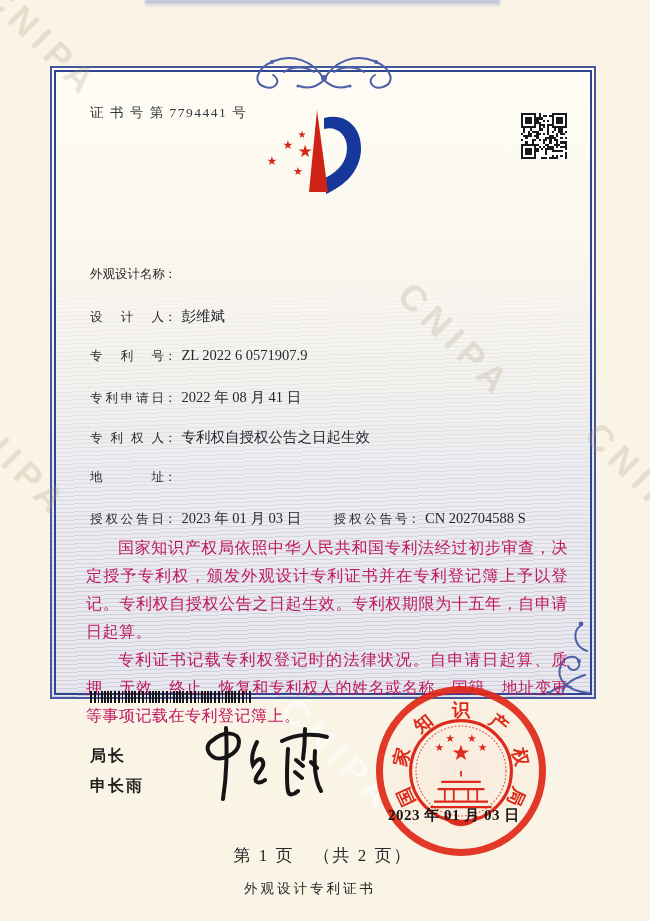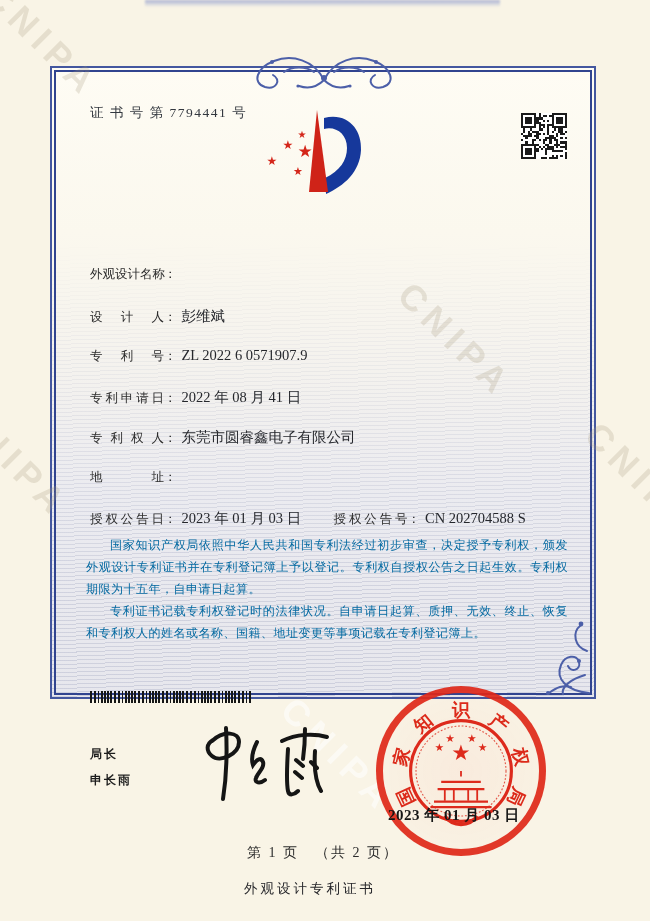--- a/index.html
+++ b/index.html
@@ -40,35 +40,35 @@
   .qr{left:469px;top:45px;width:46px;height:46px;background:#fff;}
   .title{left:0;top:130px;width:100%;text-align:center;font-size:30px;font-weight:700;
     letter-spacing:6px;color:#171717;}
   .fields{left:38px;top:198px;width:486px;}
   .frow{display:flex;align-items:baseline;height:20px;margin-bottom:20.5px;}
   .jlabel{display:flex;justify-content:space-between;width:74px;font-size:12.5px;color:#2c2c2c;}
   .colon{font-size:12.5px;color:#2c2c2c;}
   .fval{margin-left:5px;font-size:14.5px;color:#25272c;white-space:nowrap;}
   .grant-pair1 .fval{width:140px;}
   .grant-pair2{display:flex;align-items:baseline;margin-left:12px;}
-  .paras{left:34px;top:466px;width:482px;font-size:12px;line-height:22px;
-    letter-spacing:.5px;color:#0369a1;text-align:justify;}
+  .paras{left:34px;top:466px;width:482px;font-size:16px;line-height:28px;
+    letter-spacing:.5px;color:#be185d;text-align:justify;}
   .paras p{margin:0;text-indent:2em;}
   .barcode{left:38px;top:622px;width:168px;height:13px;overflow:hidden;white-space:nowrap;}
   .director{left:38px;top:678px;font-family:"Liberation Sans","DejaVu Sans",sans-serif;
-    font-weight:600;font-size:12px;color:#1e1e1e;}
+    font-weight:600;font-size:16px;color:#1e1e1e;}
   .director div{margin-bottom:9px;letter-spacing:2px;}
   .signature{left:138px;top:656px;}
   .seal{left:324px;top:618px;width:170px;height:170px;box-sizing:border-box;border-radius:50%;
     border:7px solid rgba(222,39,24,.92);background:radial-gradient(circle,rgba(255,70,50,.05),rgba(255,70,50,0));}
   .seal-ring{position:absolute;inset:0;}
   .seal-ring span{position:absolute;left:50%;top:50%;font-size:18px;font-weight:700;color:#dc2a1a;}
   .emblem{position:absolute;left:50%;top:50%;transform:translate(-50%,-50%);}
   .seal-date{left:336px;top:738px;font-size:15px;font-weight:600;letter-spacing:.5px;color:#161616;z-index:4;}
-  .page-info{left:0;top:776px;width:100%;text-align:center;font-size:14px;letter-spacing:2px;color:#2b2b2b;}
+  .page-info{left:0;top:776px;width:100%;text-align:center;font-size:17px;letter-spacing:2px;color:#2b2b2b;}
   .continuation{position:absolute;left:0;top:880px;width:620px;z-index:3;text-align:center;
     font-size:13.5px;letter-spacing:3px;color:#26262a;}
 </style>
 </head>
 <body>
 
 <div class="canvas">
 
   <div class="top-band"></div>
 
@@ -399,21 +399,21 @@
   </div>
 
   <div class="frow">
     <span class="jlabel">
             <span>专</span>
             <span>利</span>
             <span>权</span>
             <span>人</span>
           </span>
           <span class="colon">：</span>
-    <span class="fval">东莞市圆睿鑫电子有限公司</span>
+    <span class="fval">专利权自授权公告之日起生效</span>
   </div>
 
   <div class="frow">
     <span class="jlabel">
             <span>地</span>
             <span>址</span>
           </span>
           <span class="colon">：</span>
   </div>
 <div class="frow">

